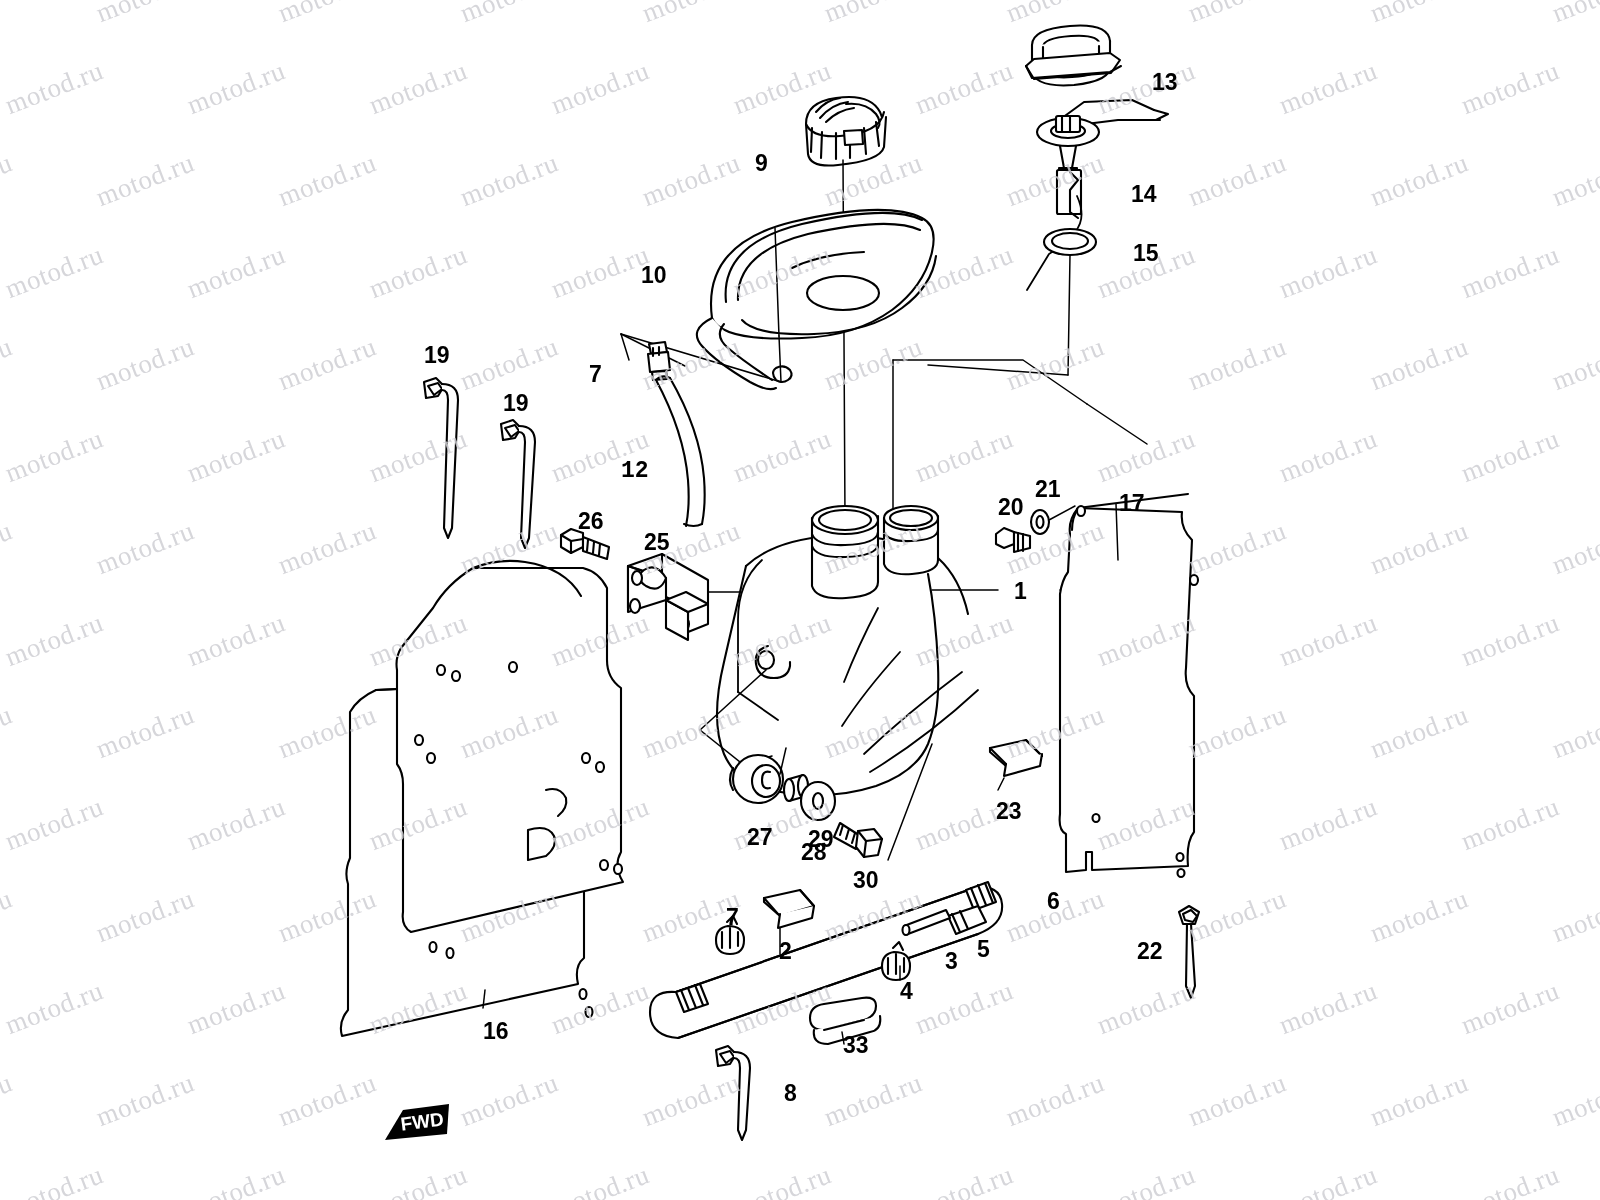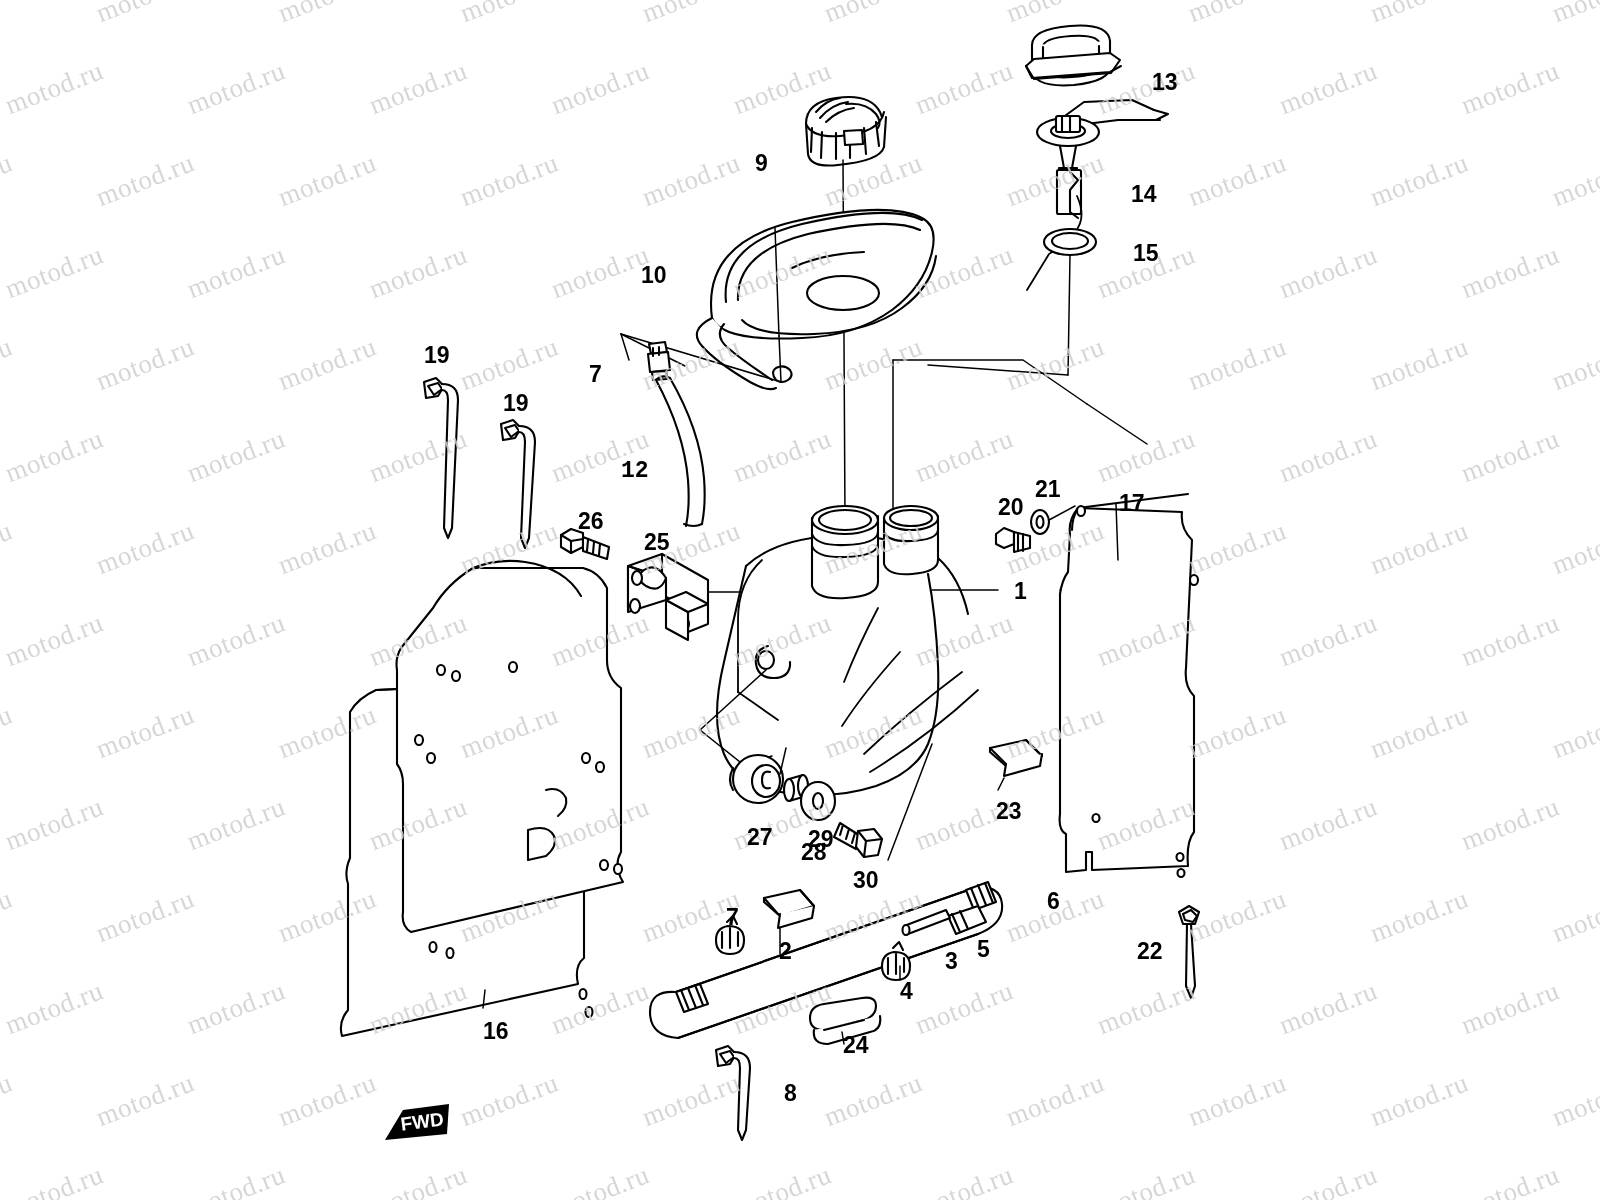--- a/index.html
+++ b/index.html
@@ -503,21 +503,21 @@
       <div class="num" style="left: 1131px; top: 183px; text-align: center;">14</div>
       <div class="num" style="left: 1133px; top: 242px;">15</div>
       <div class="num" style="left: 483px; top: 1020px;">16</div>
       <div class="num" style="left: 1119px; top: 492px;">17</div>
       <div class="num" style="left: 503px; top: 392px;">19</div>
       <div class="num" style="left: 424px; top: 344px;">19</div>
       <div class="num" style="left: 998px; top: 496px;">20</div>
       <div class="num" style="left: 1035px; top: 478px;">21</div>
       <div class="num" style="left: 1137px; top: 940px;">22</div>
       <div class="num" style="left: 996px; top: 800px;">23</div>
-      <div class="num" style="left: 843px; top: 1034px;">24</div>
+      <div class="num" style="left: 843px; top: 1034px;">33</div>
       <div class="num" style="left: 644px; top: 531px;">25</div>
       <div class="num" style="left: 578px; top: 510px;">26</div>
       <div class="num" style="left: 747px; top: 826px;">27</div>
       <div class="num" style="left: 781px; top: 841px; margin-left: 20px;">28</div>
       <div class="num" style="left: 808px; top: 828px;">29</div>
       <div class="num" style="left: 853px; top: 869px;">30</div>
     </div>
 
   <div class="fwdbox" style="left:383px;top:1096px;">
     <svg width="72" height="52" viewBox="0 0 72 52">

